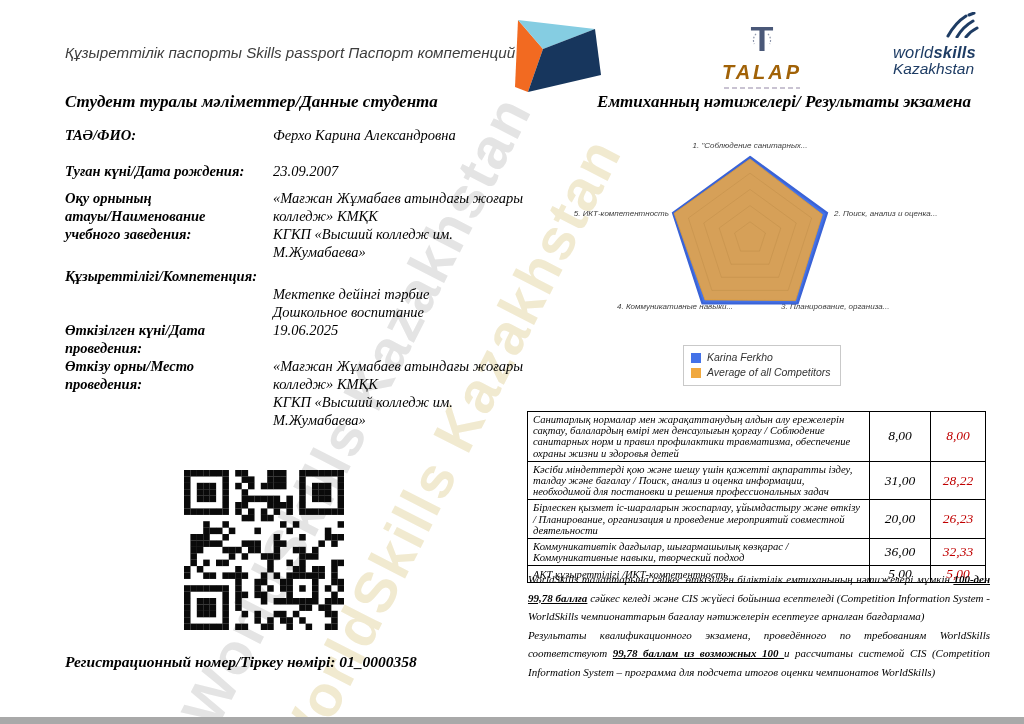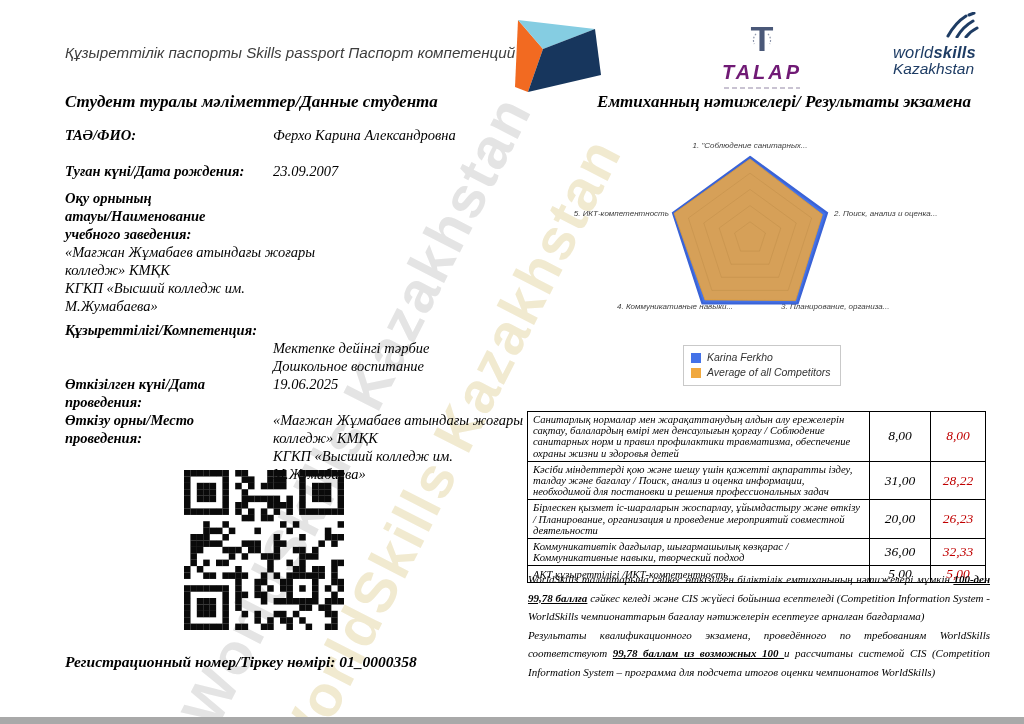--- a/index.html
+++ b/index.html
@@ -15,38 +15,38 @@
     position:absolute;z-index:0;white-space:nowrap;pointer-events:none;
     font-family:"Liberation Sans",sans-serif;font-weight:600;font-size:58px;
     transform-origin:0 0;transform:rotate(-63deg);letter-spacing:2px;
   }
   .wm-yellow{left:258px;top:748px;color:#f1ead0;}
   .wm-gray{left:168px;top:706px;color:#e4e4e4;}
   .content{position:absolute;inset:0;z-index:1;font-style:italic;}
   
   .header-title{left:65px;top:44px;font-family:"Liberation Sans",sans-serif;font-size:15.2px;color:#3d3d3d;}
   .talap{left:710px;top:22px;width:104px;text-align:center;}
-  .talap-text{font-family:"Liberation Sans",sans-serif;font-weight:700;font-size:20px;letter-spacing:3px;color:#701a75;margin-top:1px;}
+  .talap-text{font-family:"Liberation Sans",sans-serif;font-weight:700;font-size:20px;letter-spacing:3px;color:#a16207;margin-top:1px;}
   .talap-sub{height:2px;width:76px;margin:3px auto 0;background:repeating-linear-gradient(90deg,#c9c3d2 0 5px,#fff 5px 8px);}
   .ws{left:893px;top:12px;width:110px;font-family:"Liberation Sans",sans-serif;color:#1e3c64;}
   .ws-hand{margin-left:52px;}
   .ws-line1{font-size:16.5px;letter-spacing:.2px;margin-top:1px;}
   .ws-line1 b{font-weight:700;}
   .ws-line2{font-size:15.5px;margin-top:-2px;}
   
   .student-title{left:65px;top:92px;font-size:17px;font-weight:700;}
   .results-title{left:558px;top:92px;width:452px;text-align:center;font-size:17px;font-weight:700;}
   
   .srows{left:65px;top:126px;width:460px;}
   .srow{display:flex;font-size:14.5px;line-height:18px;}
   .srow .lab{width:208px;flex:none;font-weight:700;white-space:pre-line;}
   .srow .val{flex:1;white-space:pre-line;}
   .srow:nth-child(1){margin-bottom:18px;}
   .srow:nth-child(2){margin-bottom:9px;}
-  .srow:nth-child(3){margin-bottom:6px;flex-direction:column;}
+  .srow:nth-child(3){margin-bottom:6px;}
   .srow:nth-child(4) .val{padding-top:18px;}
   .srow:nth-child(7) .lab{padding-top:14px;text-align:center;}
   
   .qr{left:184px;top:470px;}
   .reg{left:65px;top:653px;font-size:15.5px;font-weight:700;}
   
   .radar-wrap{left:555px;top:128px;}
   .legend{
     left:683px;top:345px;border:1px solid #c9c9c9;background:#fff;
     padding:4px 9px 5px 7px;font-family:"Liberation Sans",sans-serif;font-size:10.5px;color:#333;

